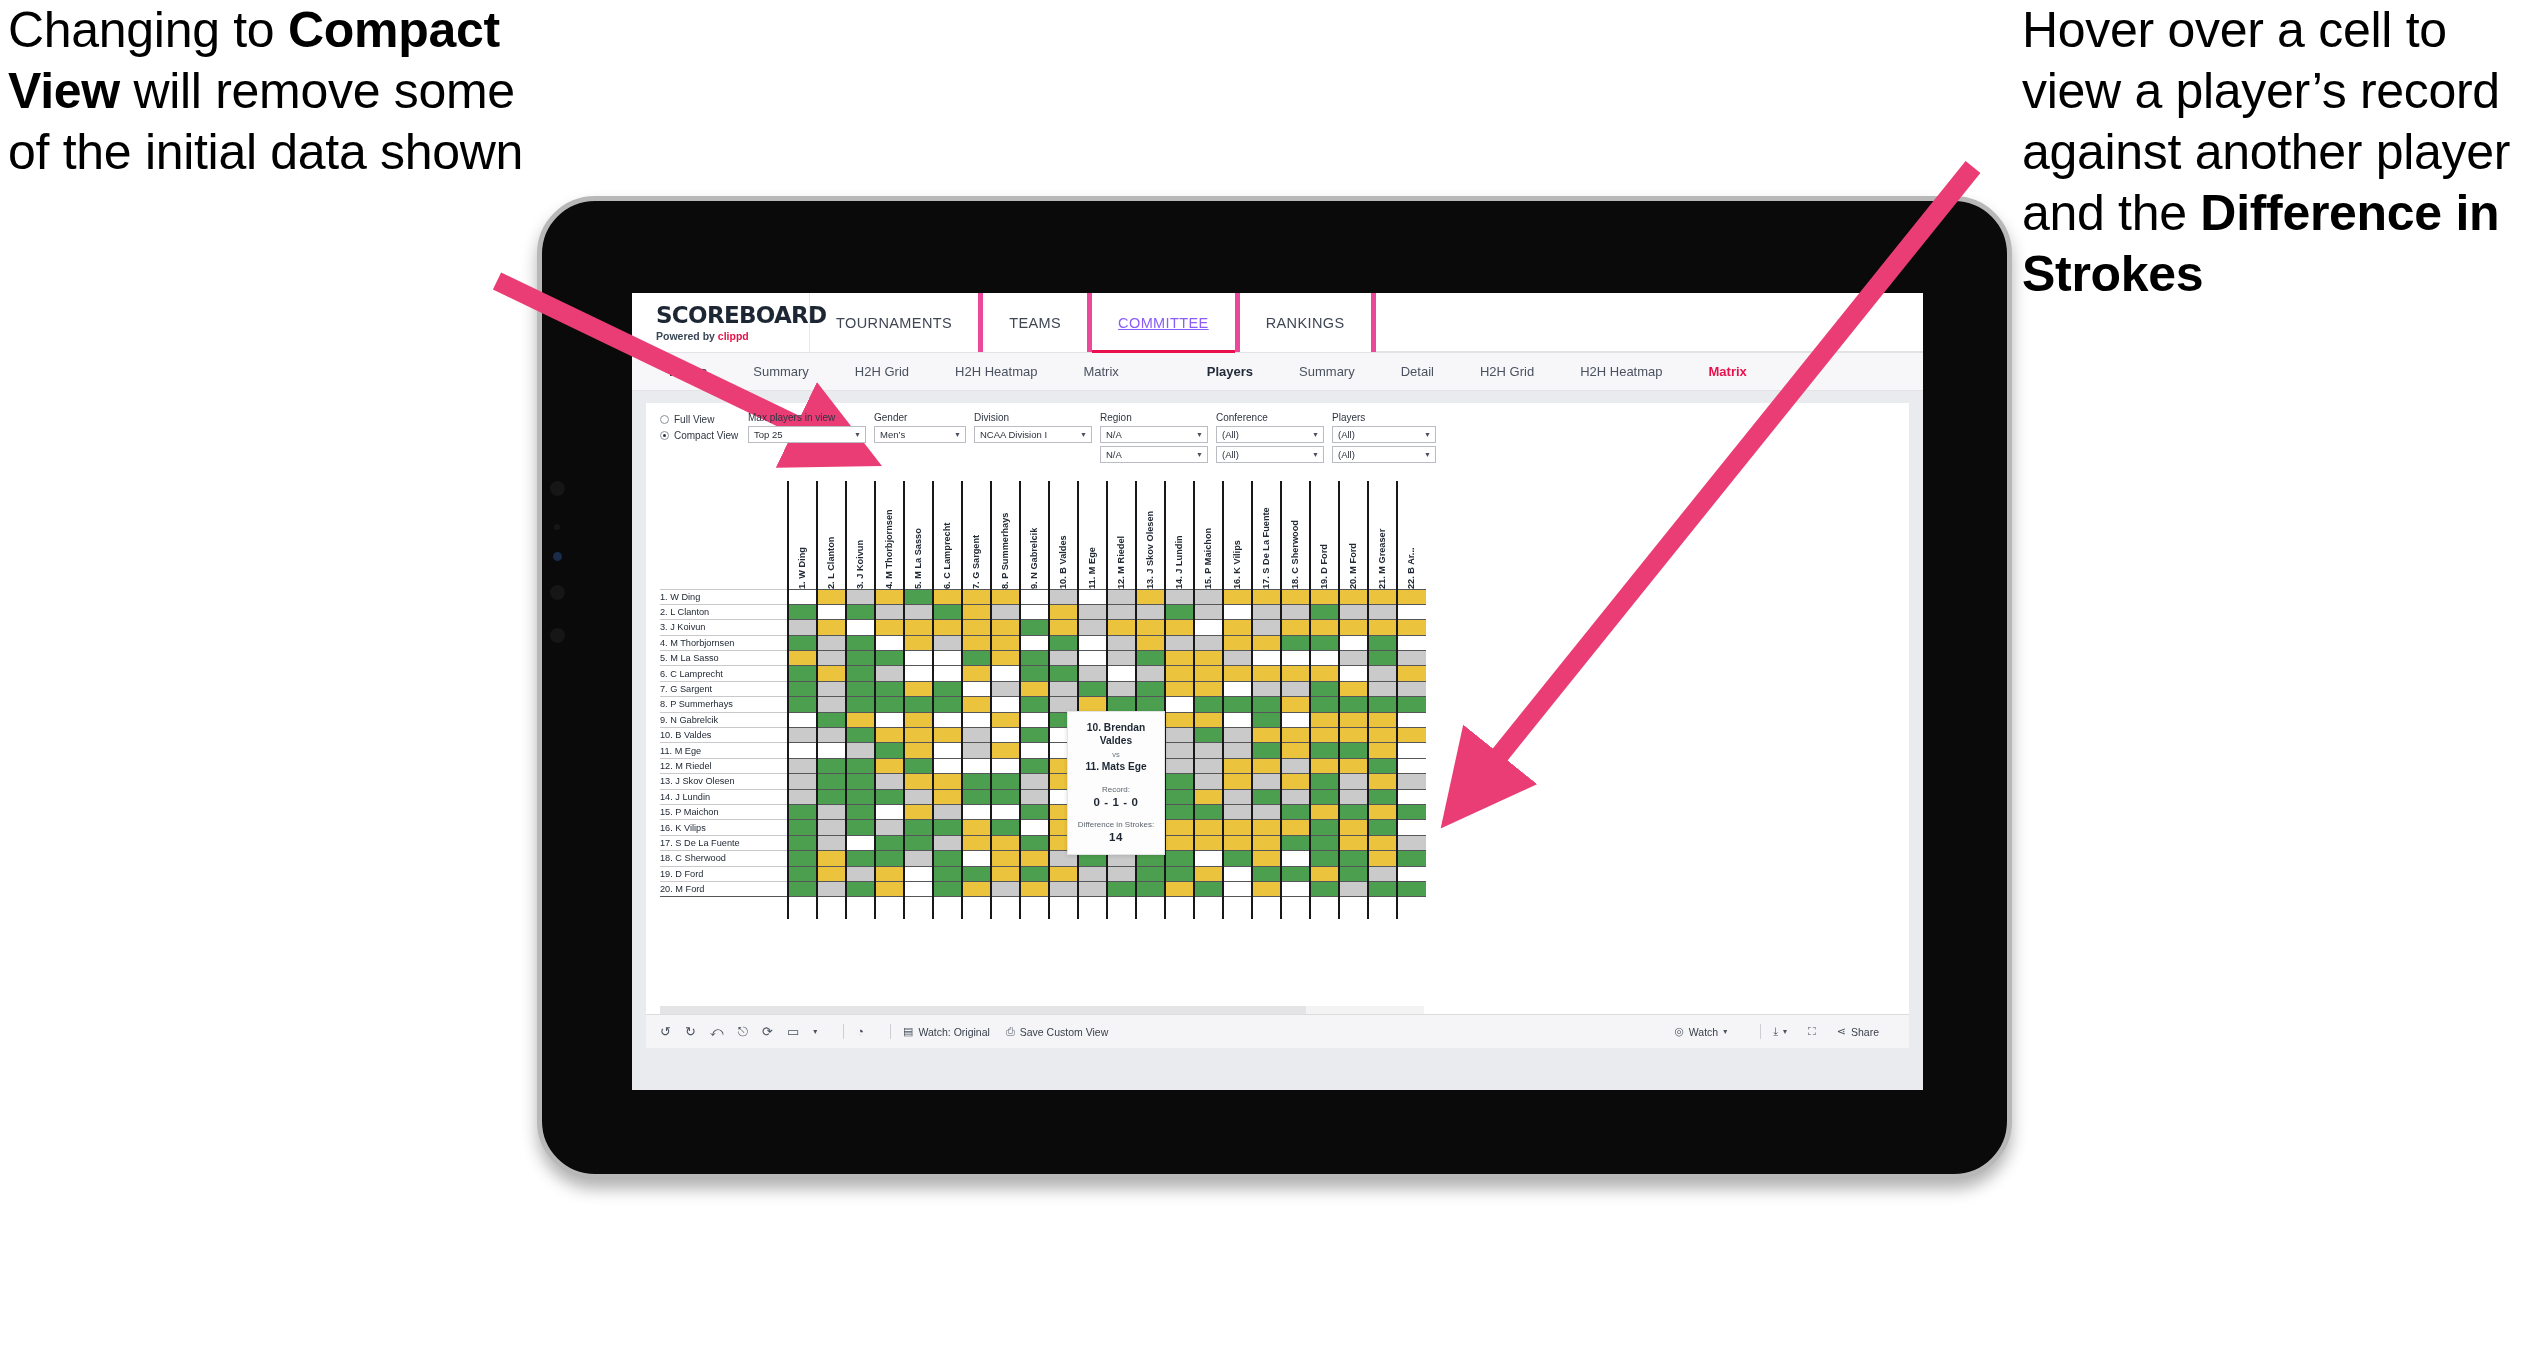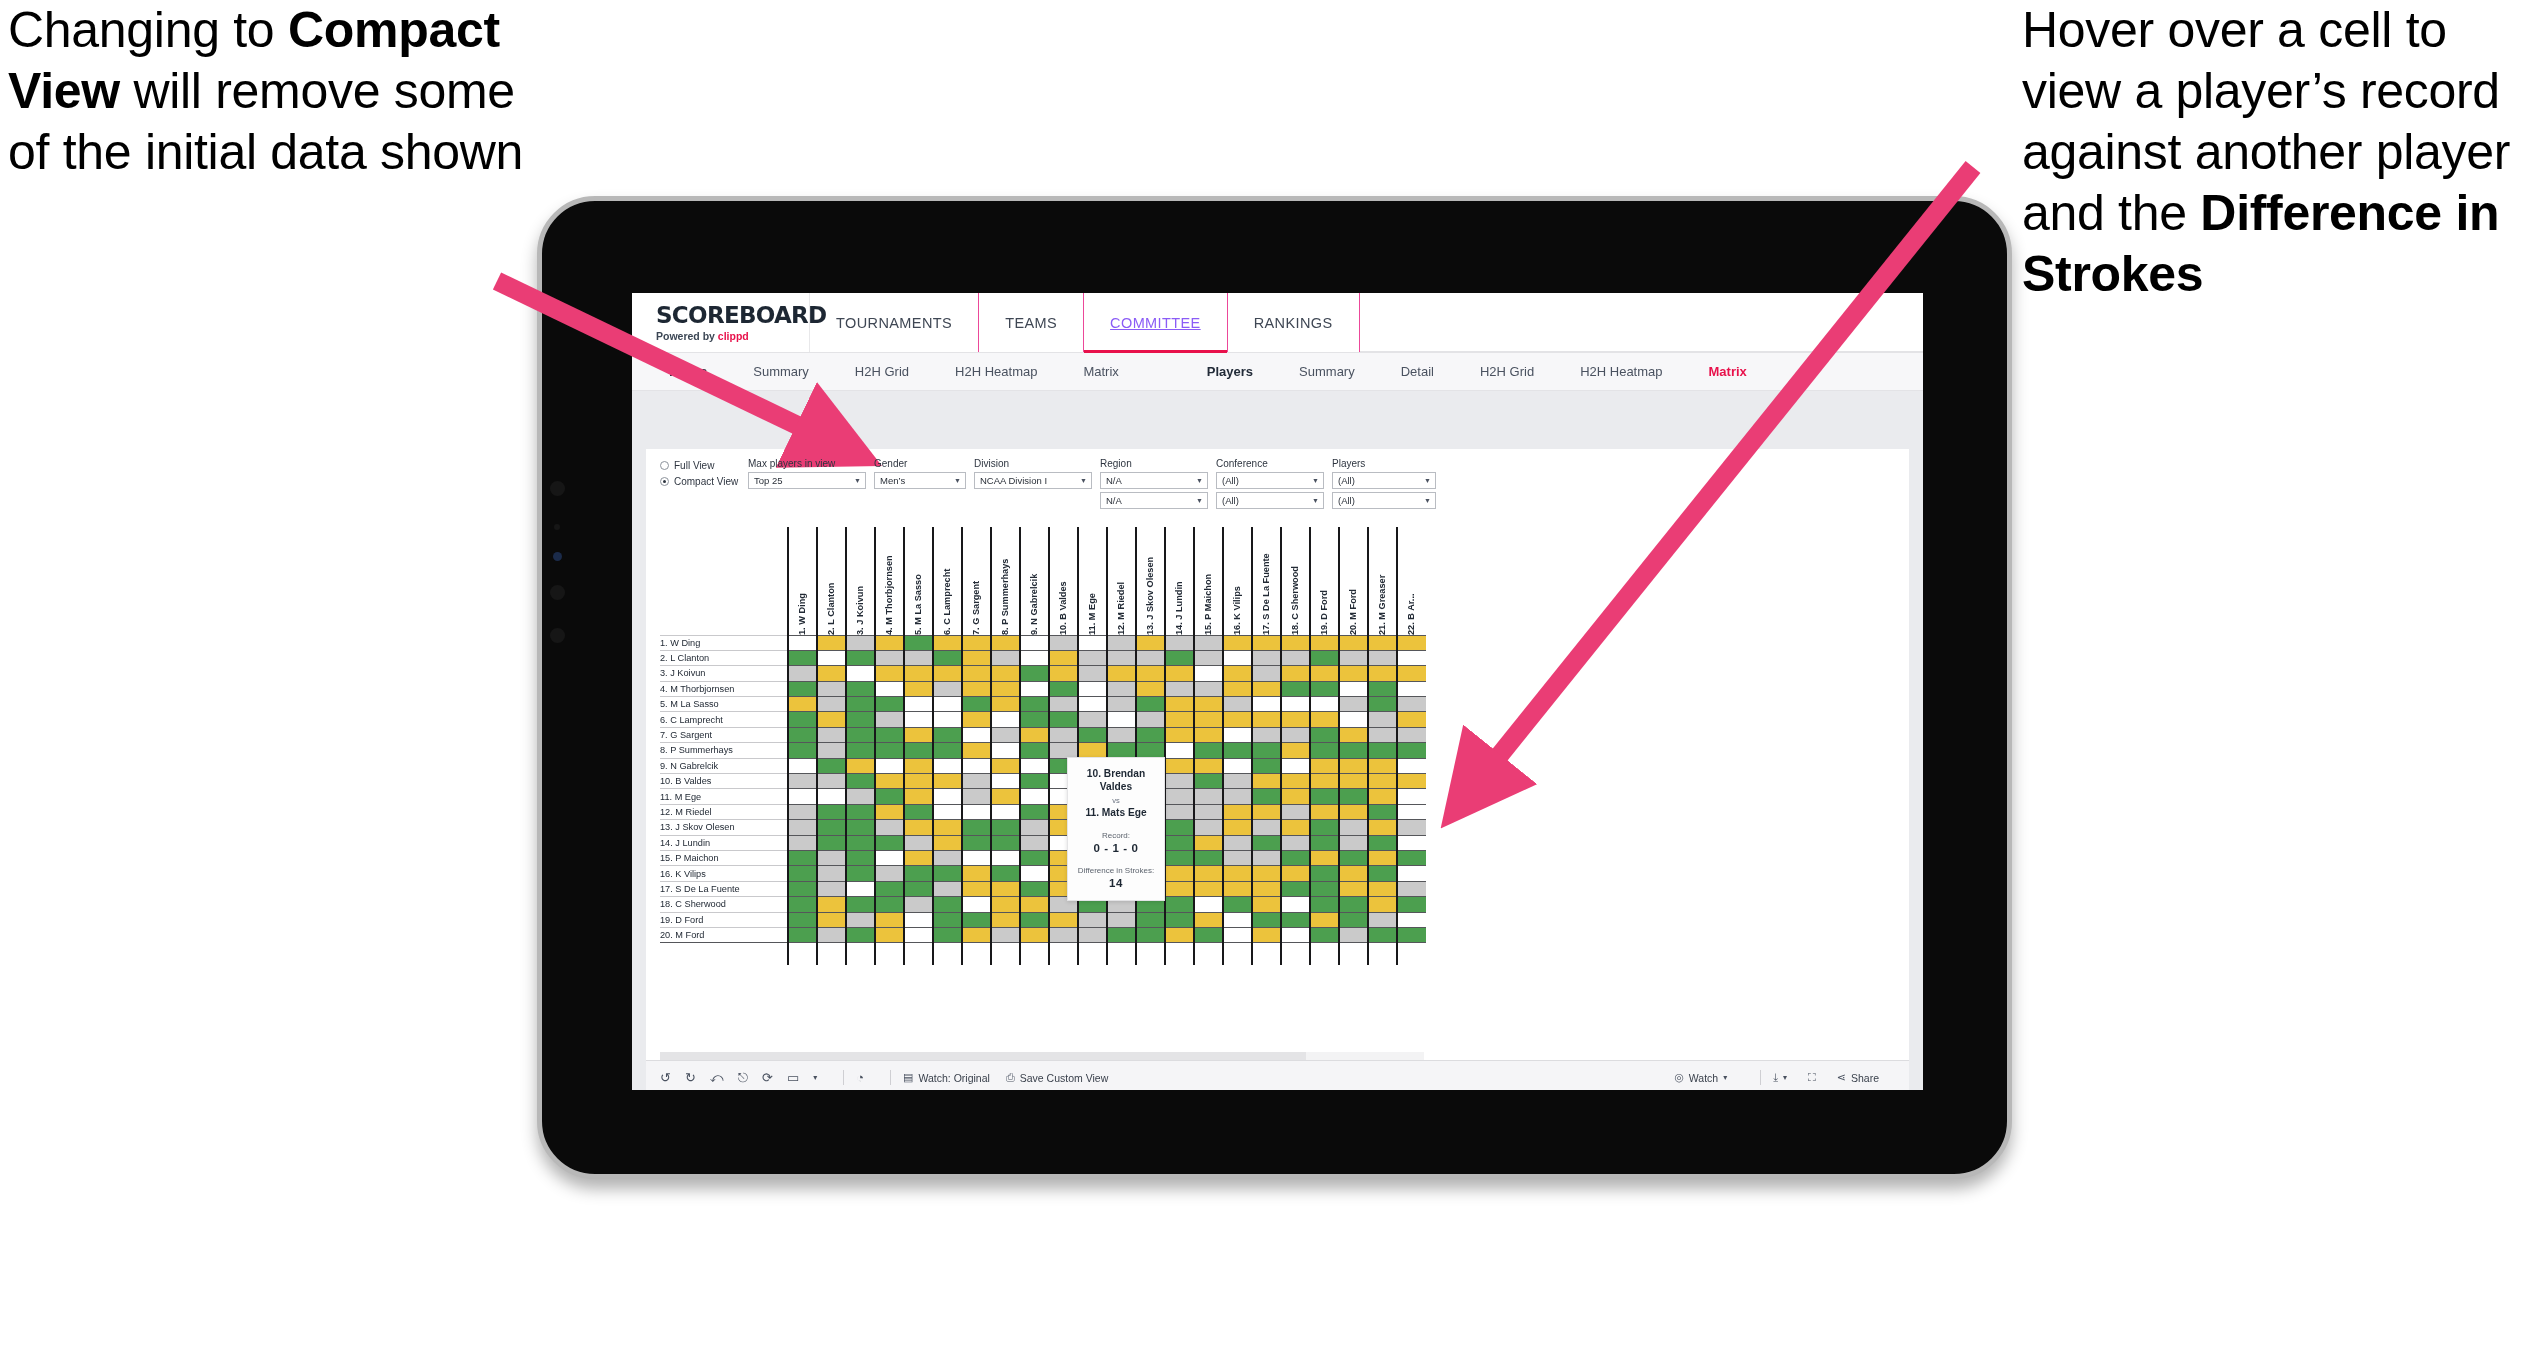--- a/index.html
+++ b/index.html
@@ -66,21 +66,21 @@
     font-weight: 700; font-size: 23px; letter-spacing: -0.7px;
     color: #1d2733; line-height: 1;
   }
   #logo-sub { font-size: 10.5px; color: #3b4654; margin-top: 3px; font-weight: 600; }
   #logo-sub .brand { color: #e8114b; font-weight: 700; }
 
   .topnav-item {
     display: flex; align-items: center; justify-content: center;
     padding: 0 26px;
     font-size: 14.5px; color: #3f4754; letter-spacing: 0.4px;
-    border-right: 1px solid #ec4899;
+    border-right: 5px solid #ec4899;
     cursor: pointer; position: relative;
     white-space: nowrap;
   }
   .topnav-item.active { color: #8b5cf6; text-decoration: underline; }
   .topnav-item.active::after {
     content: ""; position: absolute; left: 0; right: 0; bottom: -1px; height: 3px;
     background: #e8114b;
   }
   #topnav-spacer { flex: 1; border-bottom: 1px solid #e3e3e6; }
 
@@ -106,21 +106,20 @@
     height: 699px;
     background: #eaebee;
     padding: 12px 14px 0 14px;
   }
   #viz {
     position: relative;
     background: #ffffff;
     height: 645px;
     width: 100%;
     overflow: hidden;
-    margin-top: 46px;
   }
 
   
   #filters {
     display: flex;
     padding: 9px 0 4px 14px;
     gap: 0px;
     align-items: flex-start;
     position: relative;
     z-index: 5;

